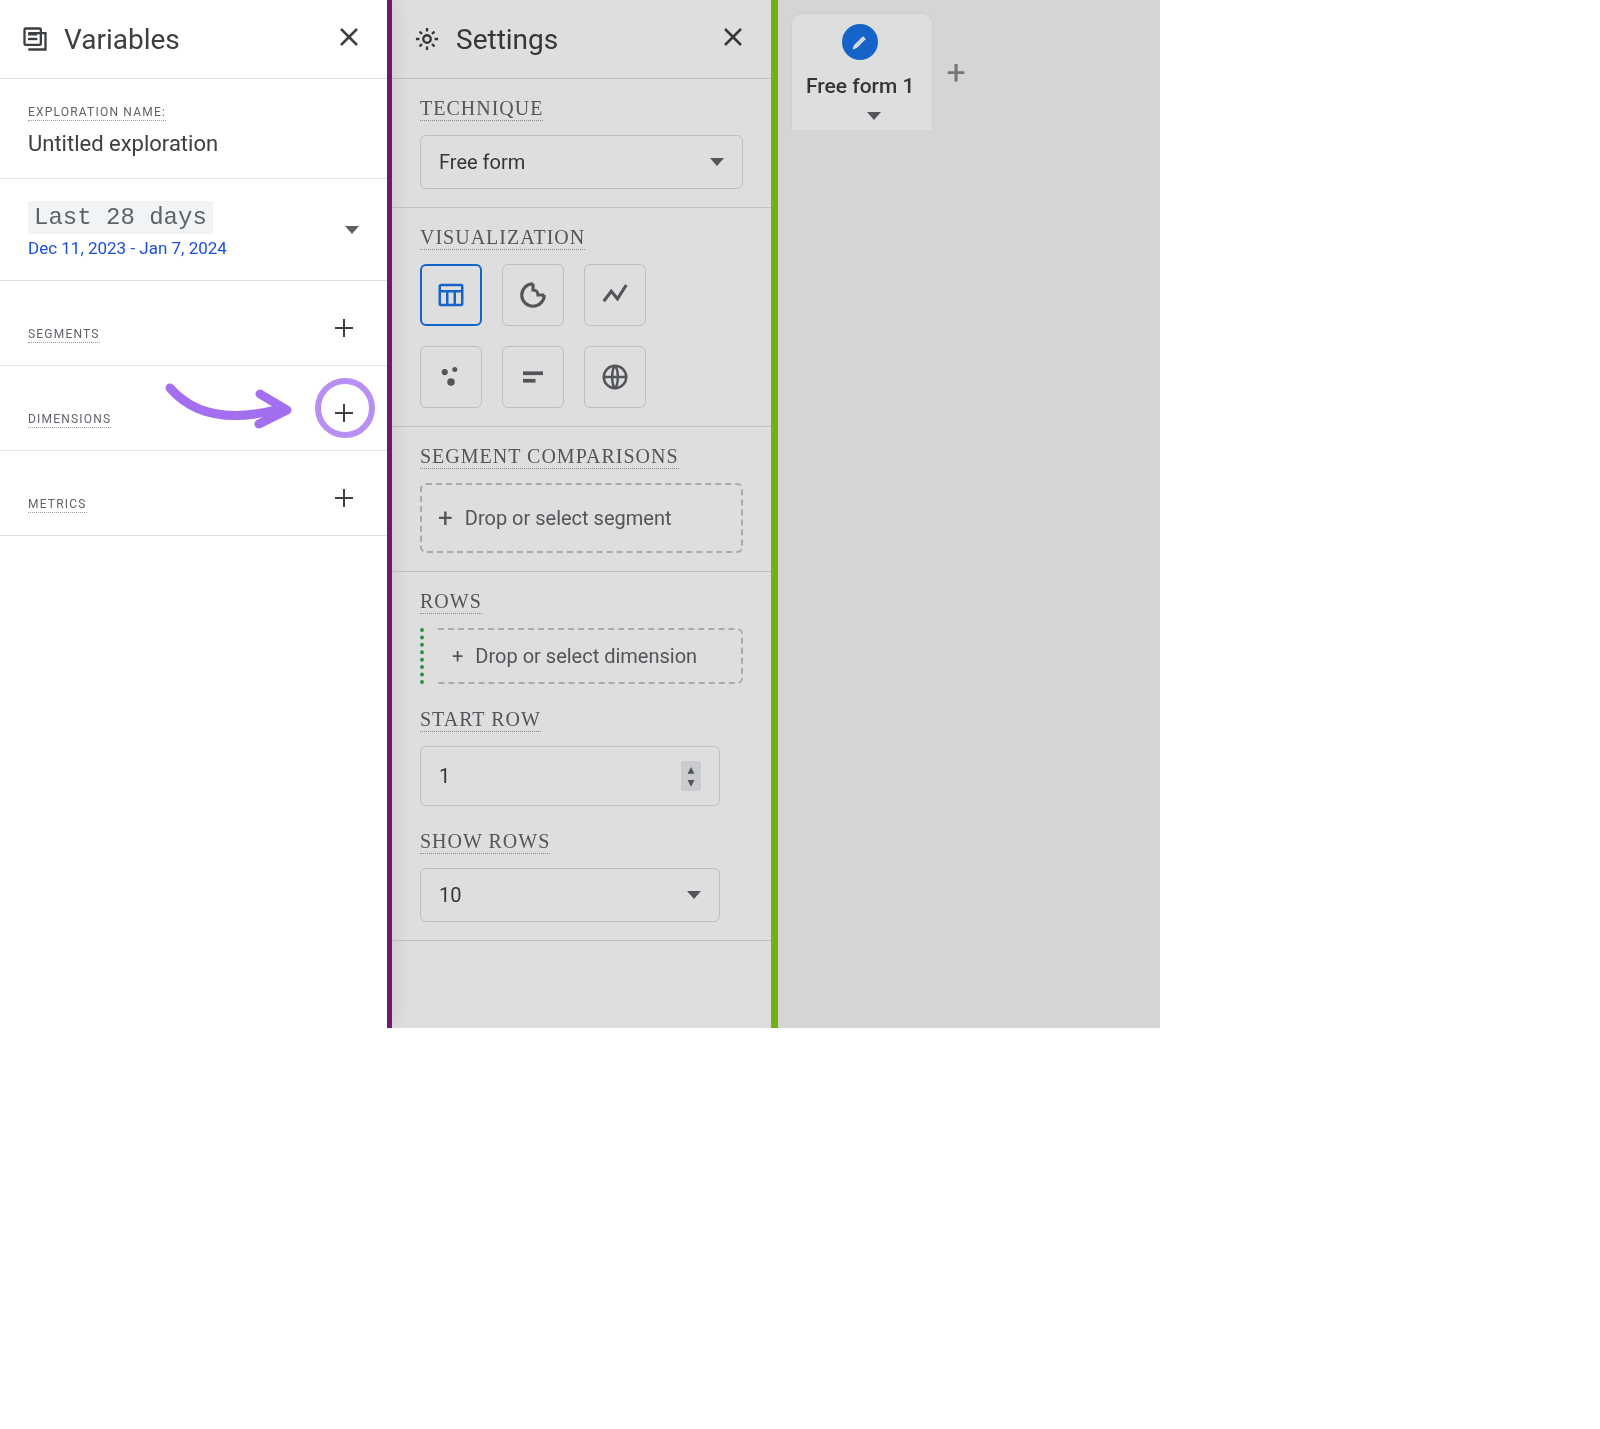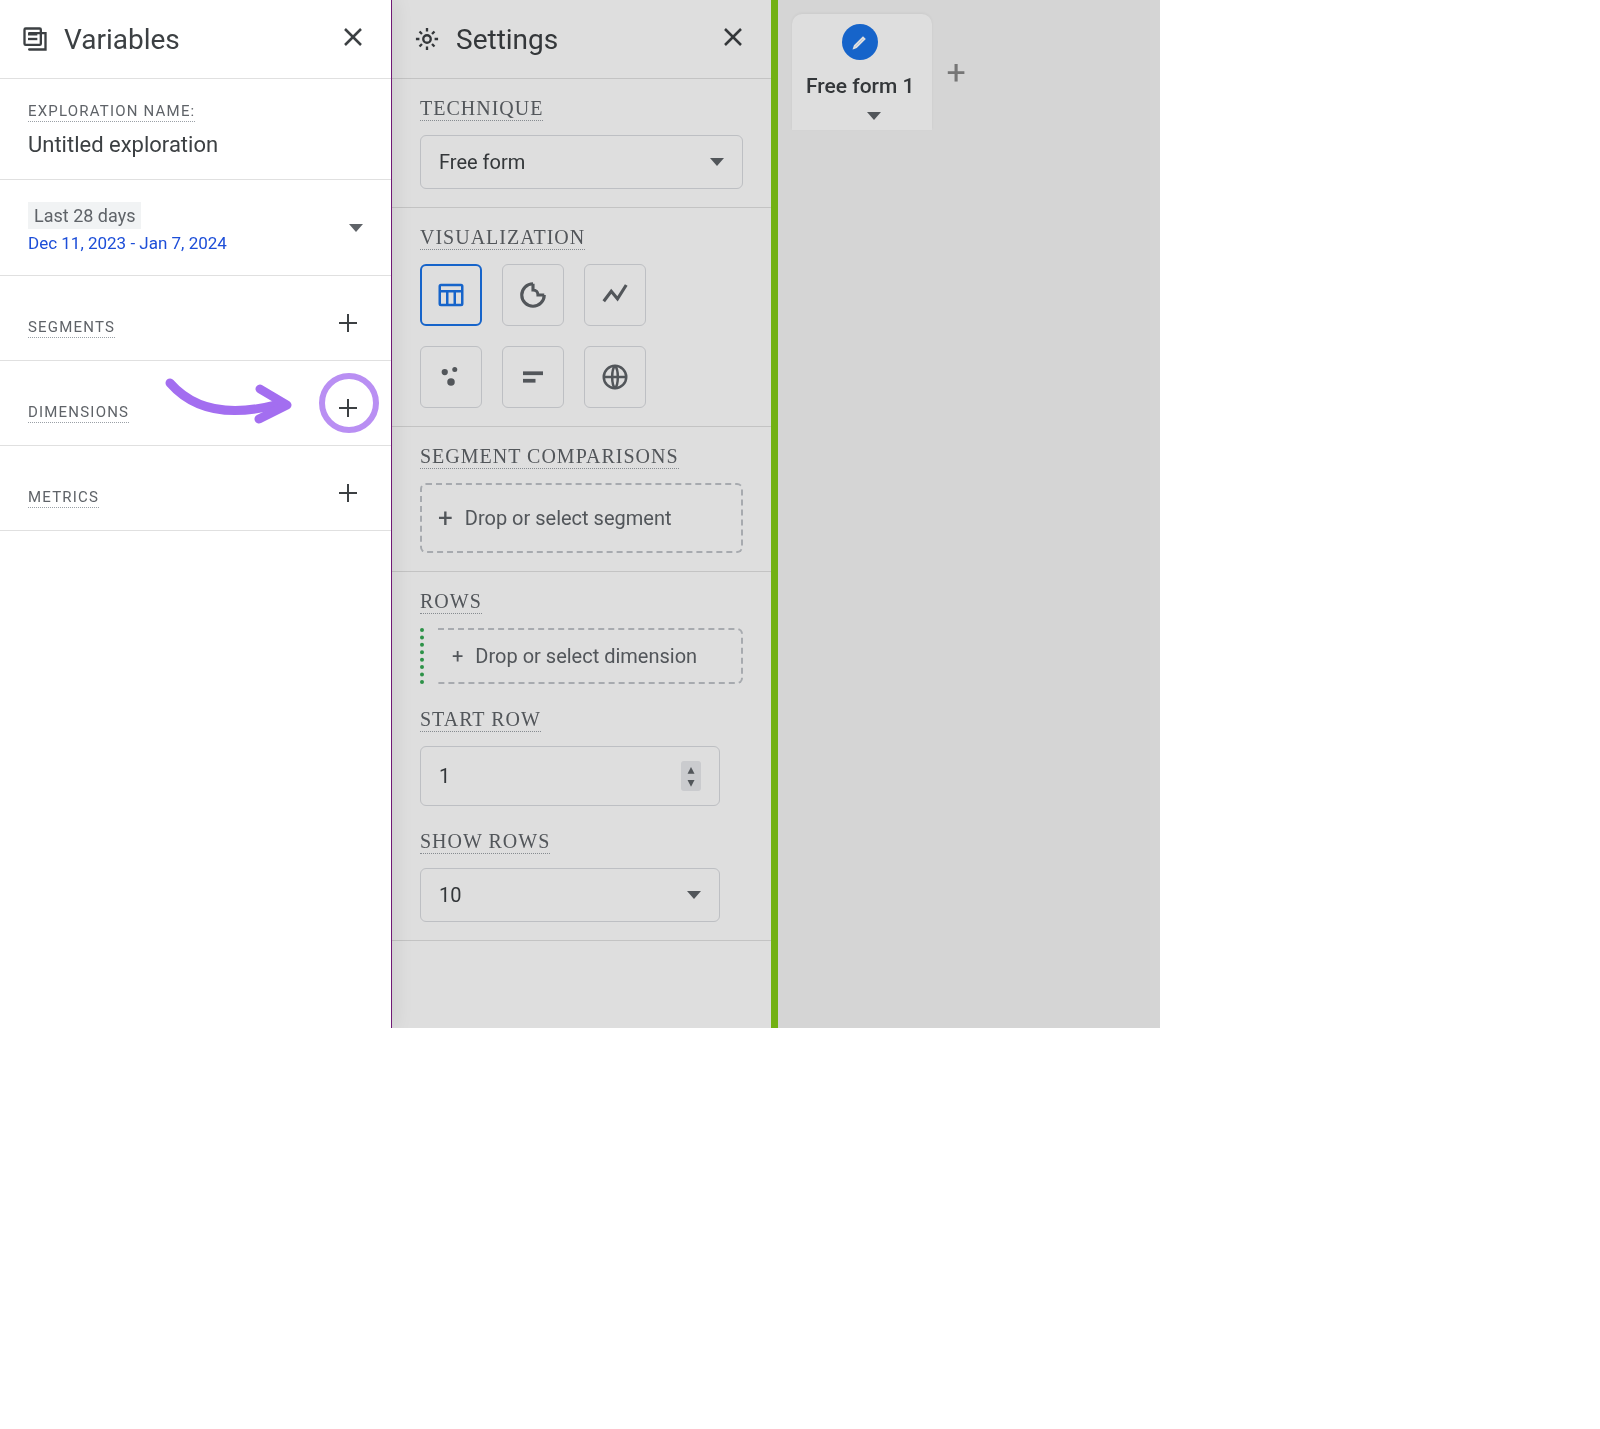--- a/index.html
+++ b/index.html
@@ -12,21 +12,21 @@
     position: relative;
   }
   .container {
     display: flex;
     height: 100%;
   }
   
   .variables-panel {
     width: 392px;
     background: #fff;
-    border-right: 1px solid #701a75;
+    border-right: 5px solid #701a75;
     display: flex;
     flex-direction: column;
     box-shadow: 3px 0 18px rgba(0,0,0,0.08);
     z-index: 2;
   }
   .panel-header {
     display: flex;
     align-items: center;
     padding: 18px 20px 18px 20px;
     gap: 14px;
@@ -48,21 +48,21 @@
     line-height: 1;
     padding: 6px;
   }
   .section-divider {
     border-top: 1px solid #e0e0e0;
   }
   .section {
     padding: 22px 28px 22px 28px;
   }
   .section-label {
-    font-size: 15px;
+    font-size: 12px;
     color: #5f6368;
     letter-spacing: 1.2px;
     text-transform: uppercase;
     border-bottom: 1px dotted #9aa0a6;
     display: inline-block;
     padding-bottom: 1px;
   }
   .exploration-name {
     font-size: 22px;
     color: #3c4043;
@@ -72,26 +72,27 @@
     display: flex;
     align-items: center;
     justify-content: space-between;
   }
   .date-block {
     display: flex;
     flex-direction: column;
     gap: 4px;
   }
   .date-preset {
-    font-size: 18px;
+    font-size: 24px;
     color: #5f6368;
     background: #f1f3f4;
     padding: 3px 6px;
     display: inline-block;
     width: fit-content;
+    font-family: Liberation Mono, monospace;
   }
   .date-range {
     font-size: 17px;
     color: #1d4ed8;
   }
   .caret-down {
     font-size: 14px;
     color: #5f6368;
   }
   .row-with-plus {

